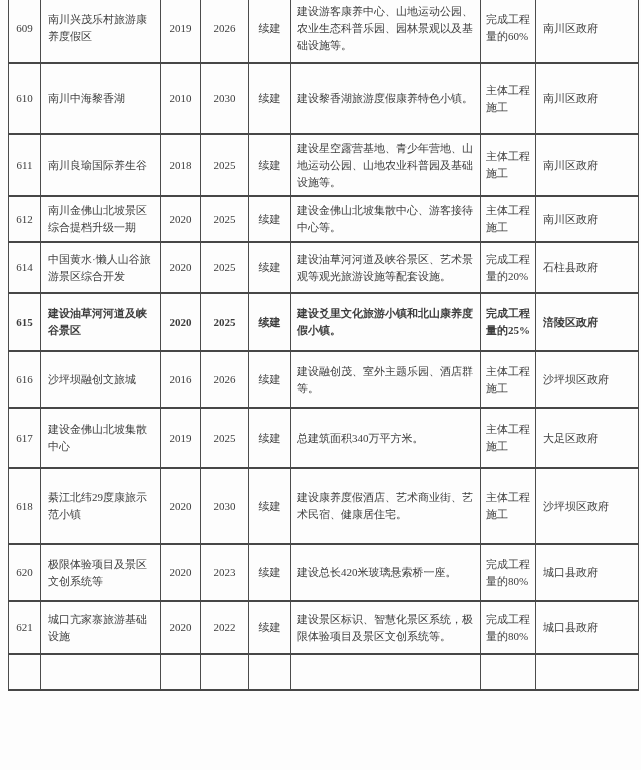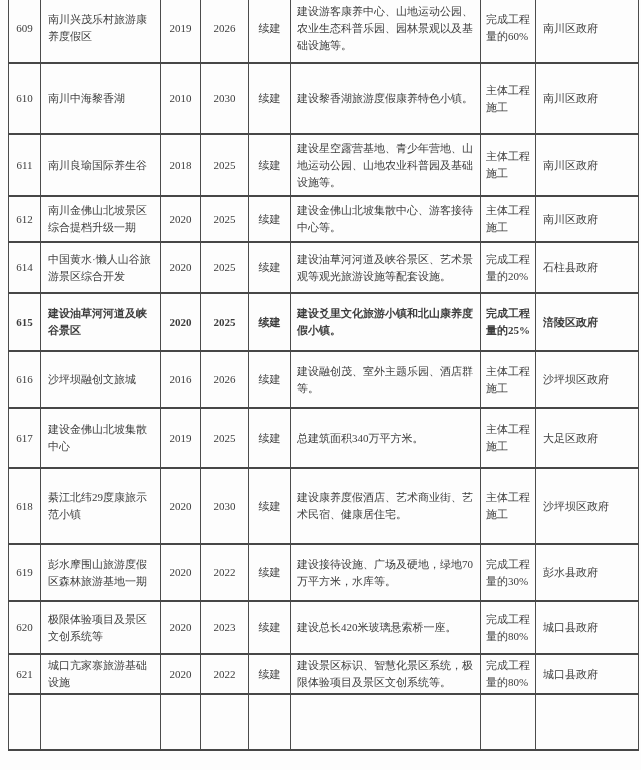--- a/index.html
+++ b/index.html
@@ -173,30 +173,20 @@
     <td class="cell-id">618</td>
     <td class="cell-name">綦江北纬29度康旅示范小镇</td>
     <td class="cell-start">2020</td>
     <td class="cell-end">2030</td>
     <td class="cell-status">续建</td>
     <td class="cell-desc">建设康养度假酒店、艺术商业街、艺术民宿、健康居住宅。</td>
     <td class="cell-progress">主体工程施工</td>
     <td class="cell-authority">沙坪坝区政府</td>
   </tr>
 
-  <tr>
-    <td class="cell-id">619</td>
-    <td class="cell-name">彭水摩围山旅游度假区森林旅游基地一期</td>
-    <td class="cell-start">2020</td>
-    <td class="cell-end">2022</td>
-    <td class="cell-status">续建</td>
-    <td class="cell-desc">建设接待设施、广场及硬地，绿地70万平方米，水库等。</td>
-    <td class="cell-progress">完成工程量的30%</td>
-    <td class="cell-authority">彭水县政府</td>
-  </tr>
 
   <tr>
     <td class="cell-id">620</td>
     <td class="cell-name">极限体验项目及景区文创系统等</td>
     <td class="cell-start">2020</td>
     <td class="cell-end">2023</td>
     <td class="cell-status">续建</td>
     <td class="cell-desc">建设总长420米玻璃悬索桥一座。</td>
     <td class="cell-progress">完成工程量的80%</td>
     <td class="cell-authority">城口县政府</td>

